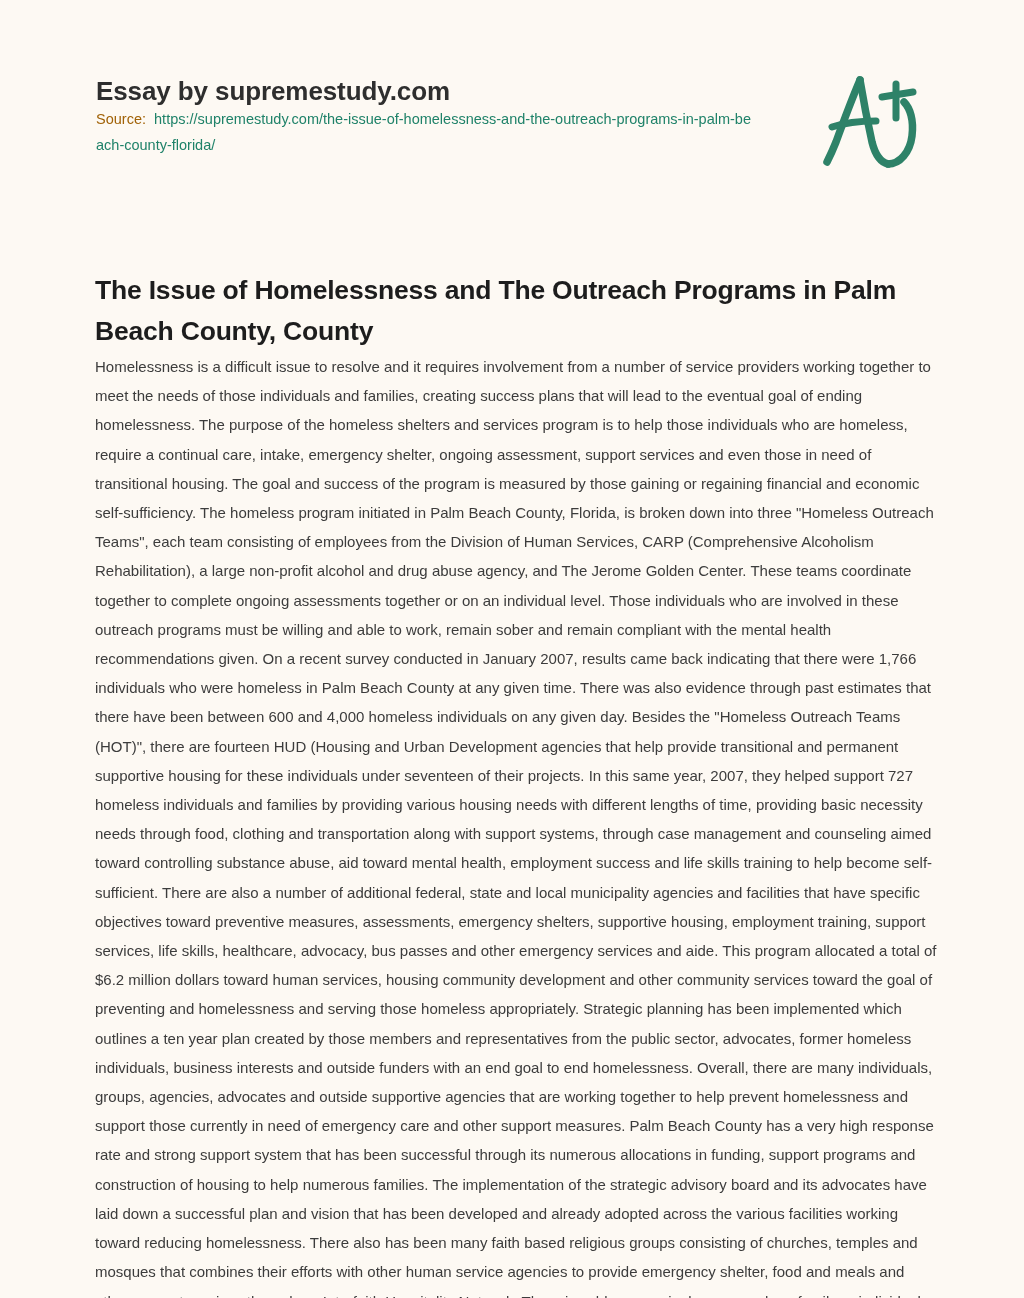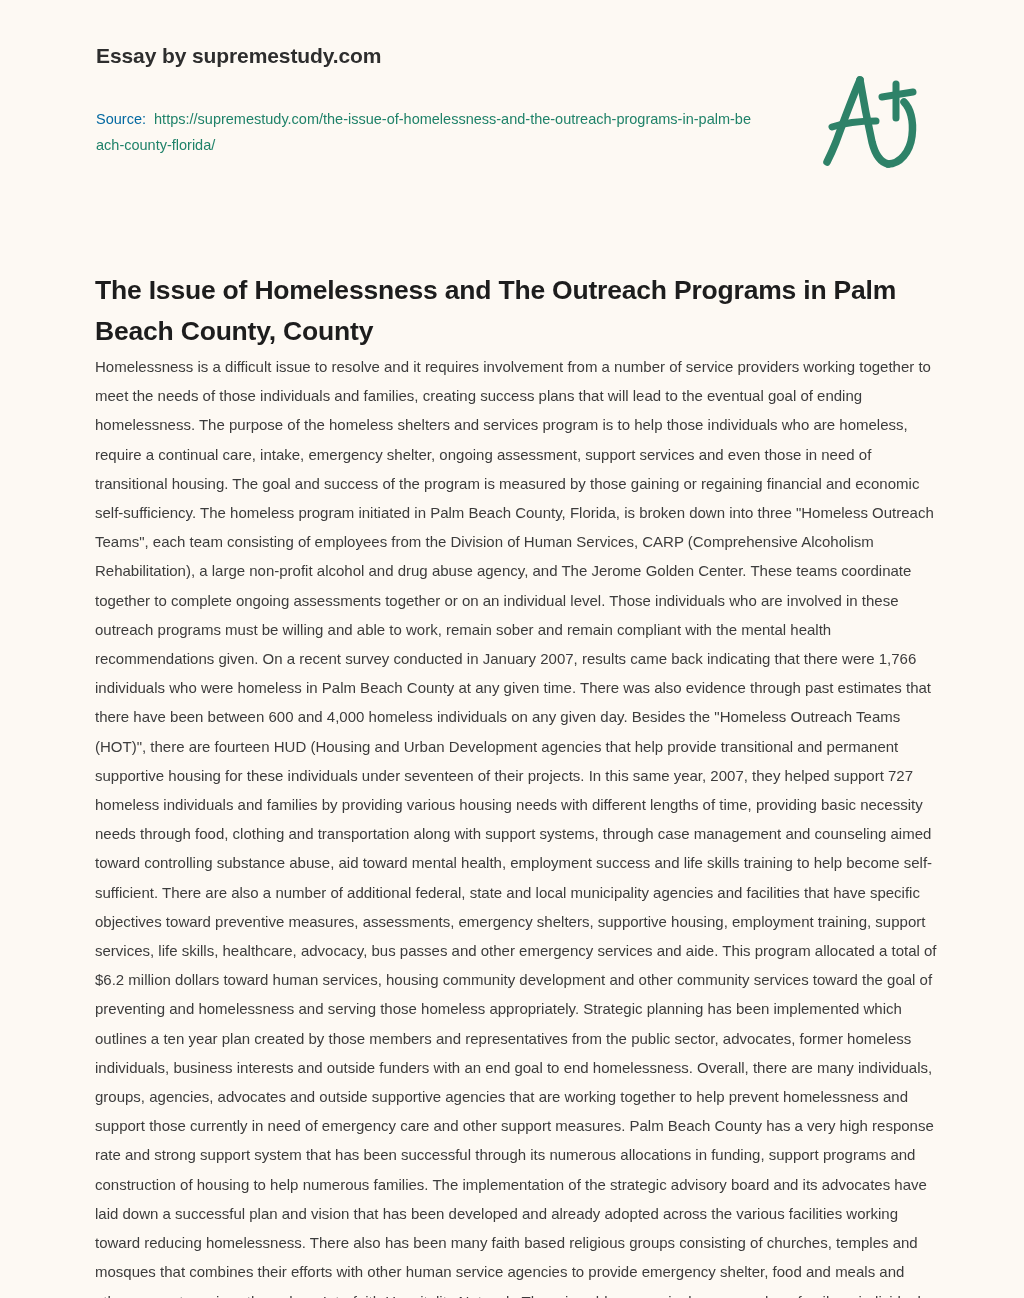--- a/index.html
+++ b/index.html
@@ -27,39 +27,39 @@
     position: absolute;
     left: 0;
     top: 0;
     width: 1024px;
     padding: 0;
   }
 
   .brand-line {
     position: absolute;
     left: 96px;
-    top: 44px;
-    font-size: 21px;
+    top: 76px;
+    font-size: 26px;
     font-weight: bold;
     letter-spacing: -0.1px;
     color: #2e2e2e;
     white-space: nowrap;
   }
 
   .source-block {
     position: absolute;
     left: 96px;
     top: 106px;
     width: 660px;
     font-size: 14.5px;
     line-height: 26px;
     color: #8a8a8a;
   }
   .source-label {
-    color: #0369a1;
+    color: #a16207;
   }
   .source-link {
     color: #1f8269;
     text-decoration: none;
     word-break: break-all;
   }
 
   
   .logo {
     position: absolute;

